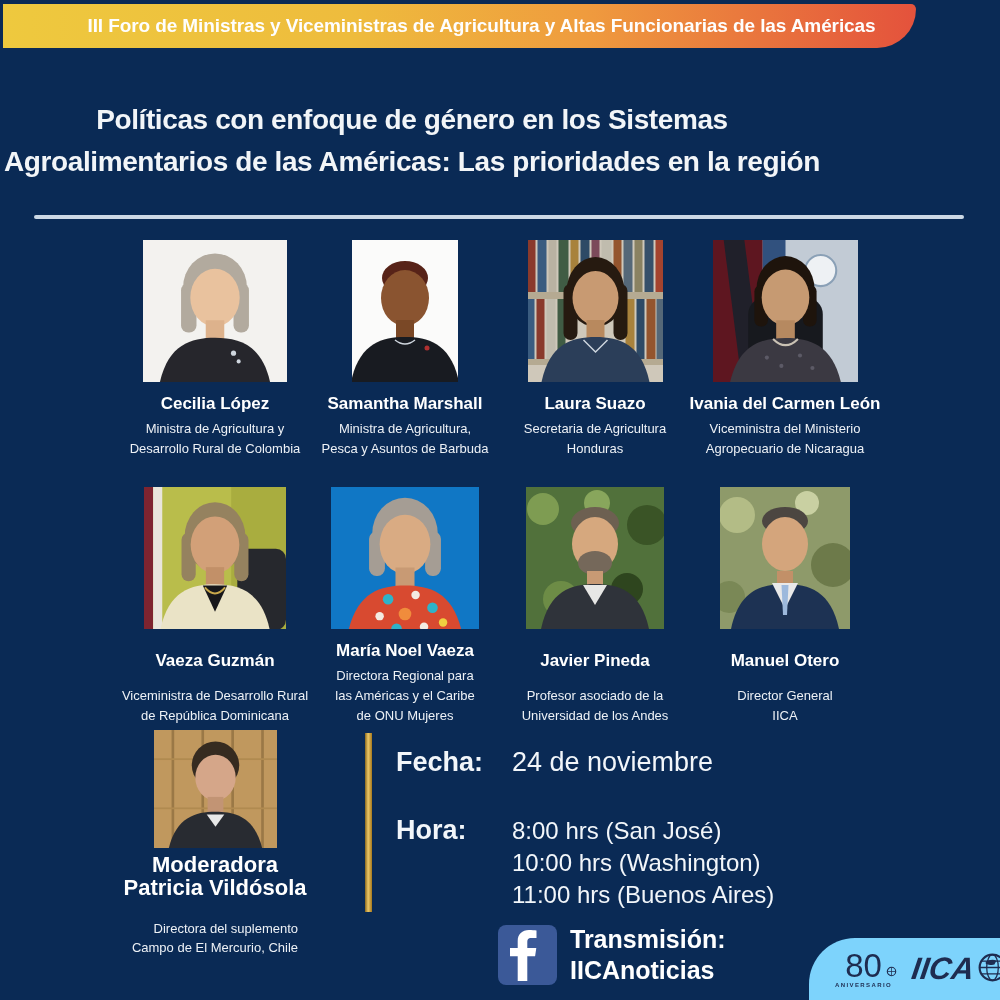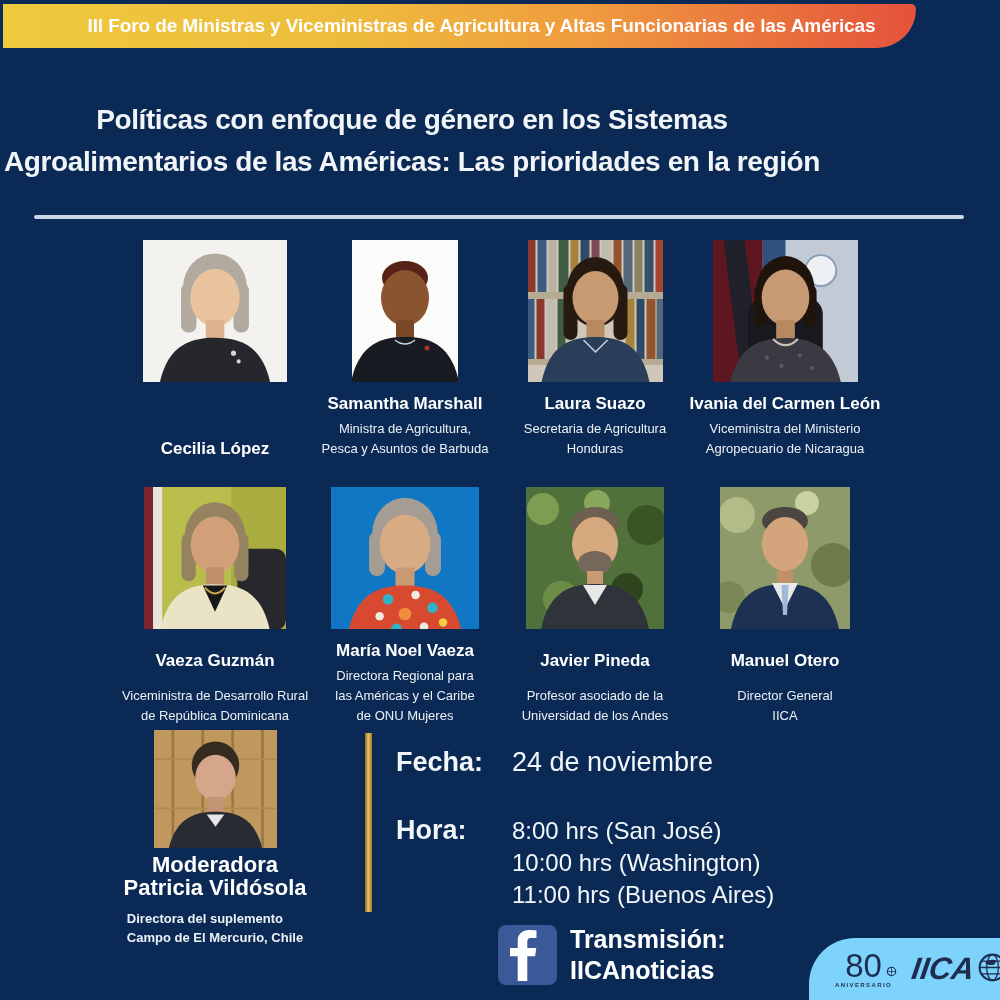--- a/index.html
+++ b/index.html
@@ -28,21 +28,21 @@
   .sp-role{margin-top:5px;text-align:center;}
   .role-line{display:block;font-size:13px;line-height:20px;color:#edf1f6;white-space:nowrap;}
   .role-line:empty{display:none;}
 
   
   .moderator{position:absolute;left:118px;top:730px;width:194px;display:flex;flex-direction:column;align-items:center;}
   .mod-photo{width:123px;height:118px;overflow:hidden;}
   .mod-photo svg{width:100%;height:100%;display:block;}
   .mod-label,.mod-name{font-size:22px;font-weight:700;color:#ffffff;line-height:23px;white-space:nowrap;}
   .mod-label{margin-top:5px;}
-  .mod-role{margin-top:10px;text-align:left;font-weight:bold;}
+  .mod-role{margin-top:20px;text-align:right;}
   .mod-role .role-line{font-size:13px;line-height:19px;}
 
   
   .gold-line{position:absolute;left:365px;top:733px;width:7px;height:179px;
              background:linear-gradient(90deg,#8a671c,#eac768 45%,#a6781c);}
   .schedule{position:absolute;left:396px;top:747px;color:#f2f6fa;}
   .sched-row{display:flex;}
   .sched-label{font-weight:700;font-size:27px;width:116px;flex:none;}
   .sched-value{font-size:27px;font-weight:400;white-space:nowrap;}
   .sched-row2{margin-top:37px;}
@@ -91,20 +91,25 @@
           <rect x="37" y="44" width="15" height="48" rx="7" fill="#b2aa9e"></rect>
           <rect x="88" y="44" width="15" height="48" rx="7" fill="#b2aa9e"></rect>
           <ellipse cx="70" cy="58" rx="24" ry="28" fill="#e9c29e"></ellipse>
           <rect x="61" y="80" width="18" height="20" fill="#ddb28c"></rect>
           <path d="M16 142 C24 104 46 97 70 97 C94 97 116 104 124 142 Z" fill="#26262c"></path>
           <circle cx="88" cy="112" r="2.5" fill="#cfd6de"></circle>
             <circle cx="93" cy="120" r="2" fill="#cfd6de"></circle>
         </svg>
       </div>
       <div class="sp-name">Cecilia López</div>
+      <div class="sp-role">
+        <span class="role-line">Ministra de Agricultura y</span>
+        <span class="role-line">Desarrollo Rural de Colombia</span>
+
+      </div>
     </div>
 
     <div class="card">
       <div class="photo" style="width:106px">
         <svg viewBox="0 0 140 142" preserveAspectRatio="xMidYMid slice">
           <rect width="140" height="142" fill="#fbfbfa"></rect>
           <ellipse cx="70" cy="38" rx="23" ry="17" fill="#572318"></ellipse>
           <ellipse cx="70" cy="58" rx="24" ry="28" fill="#8a5430"></ellipse>
           <rect x="61" y="80" width="18" height="20" fill="#7a4826"></rect>
           <path d="M16 142 C24 104 46 97 70 97 C94 97 116 104 124 142 Z" fill="#181b21"></path>

